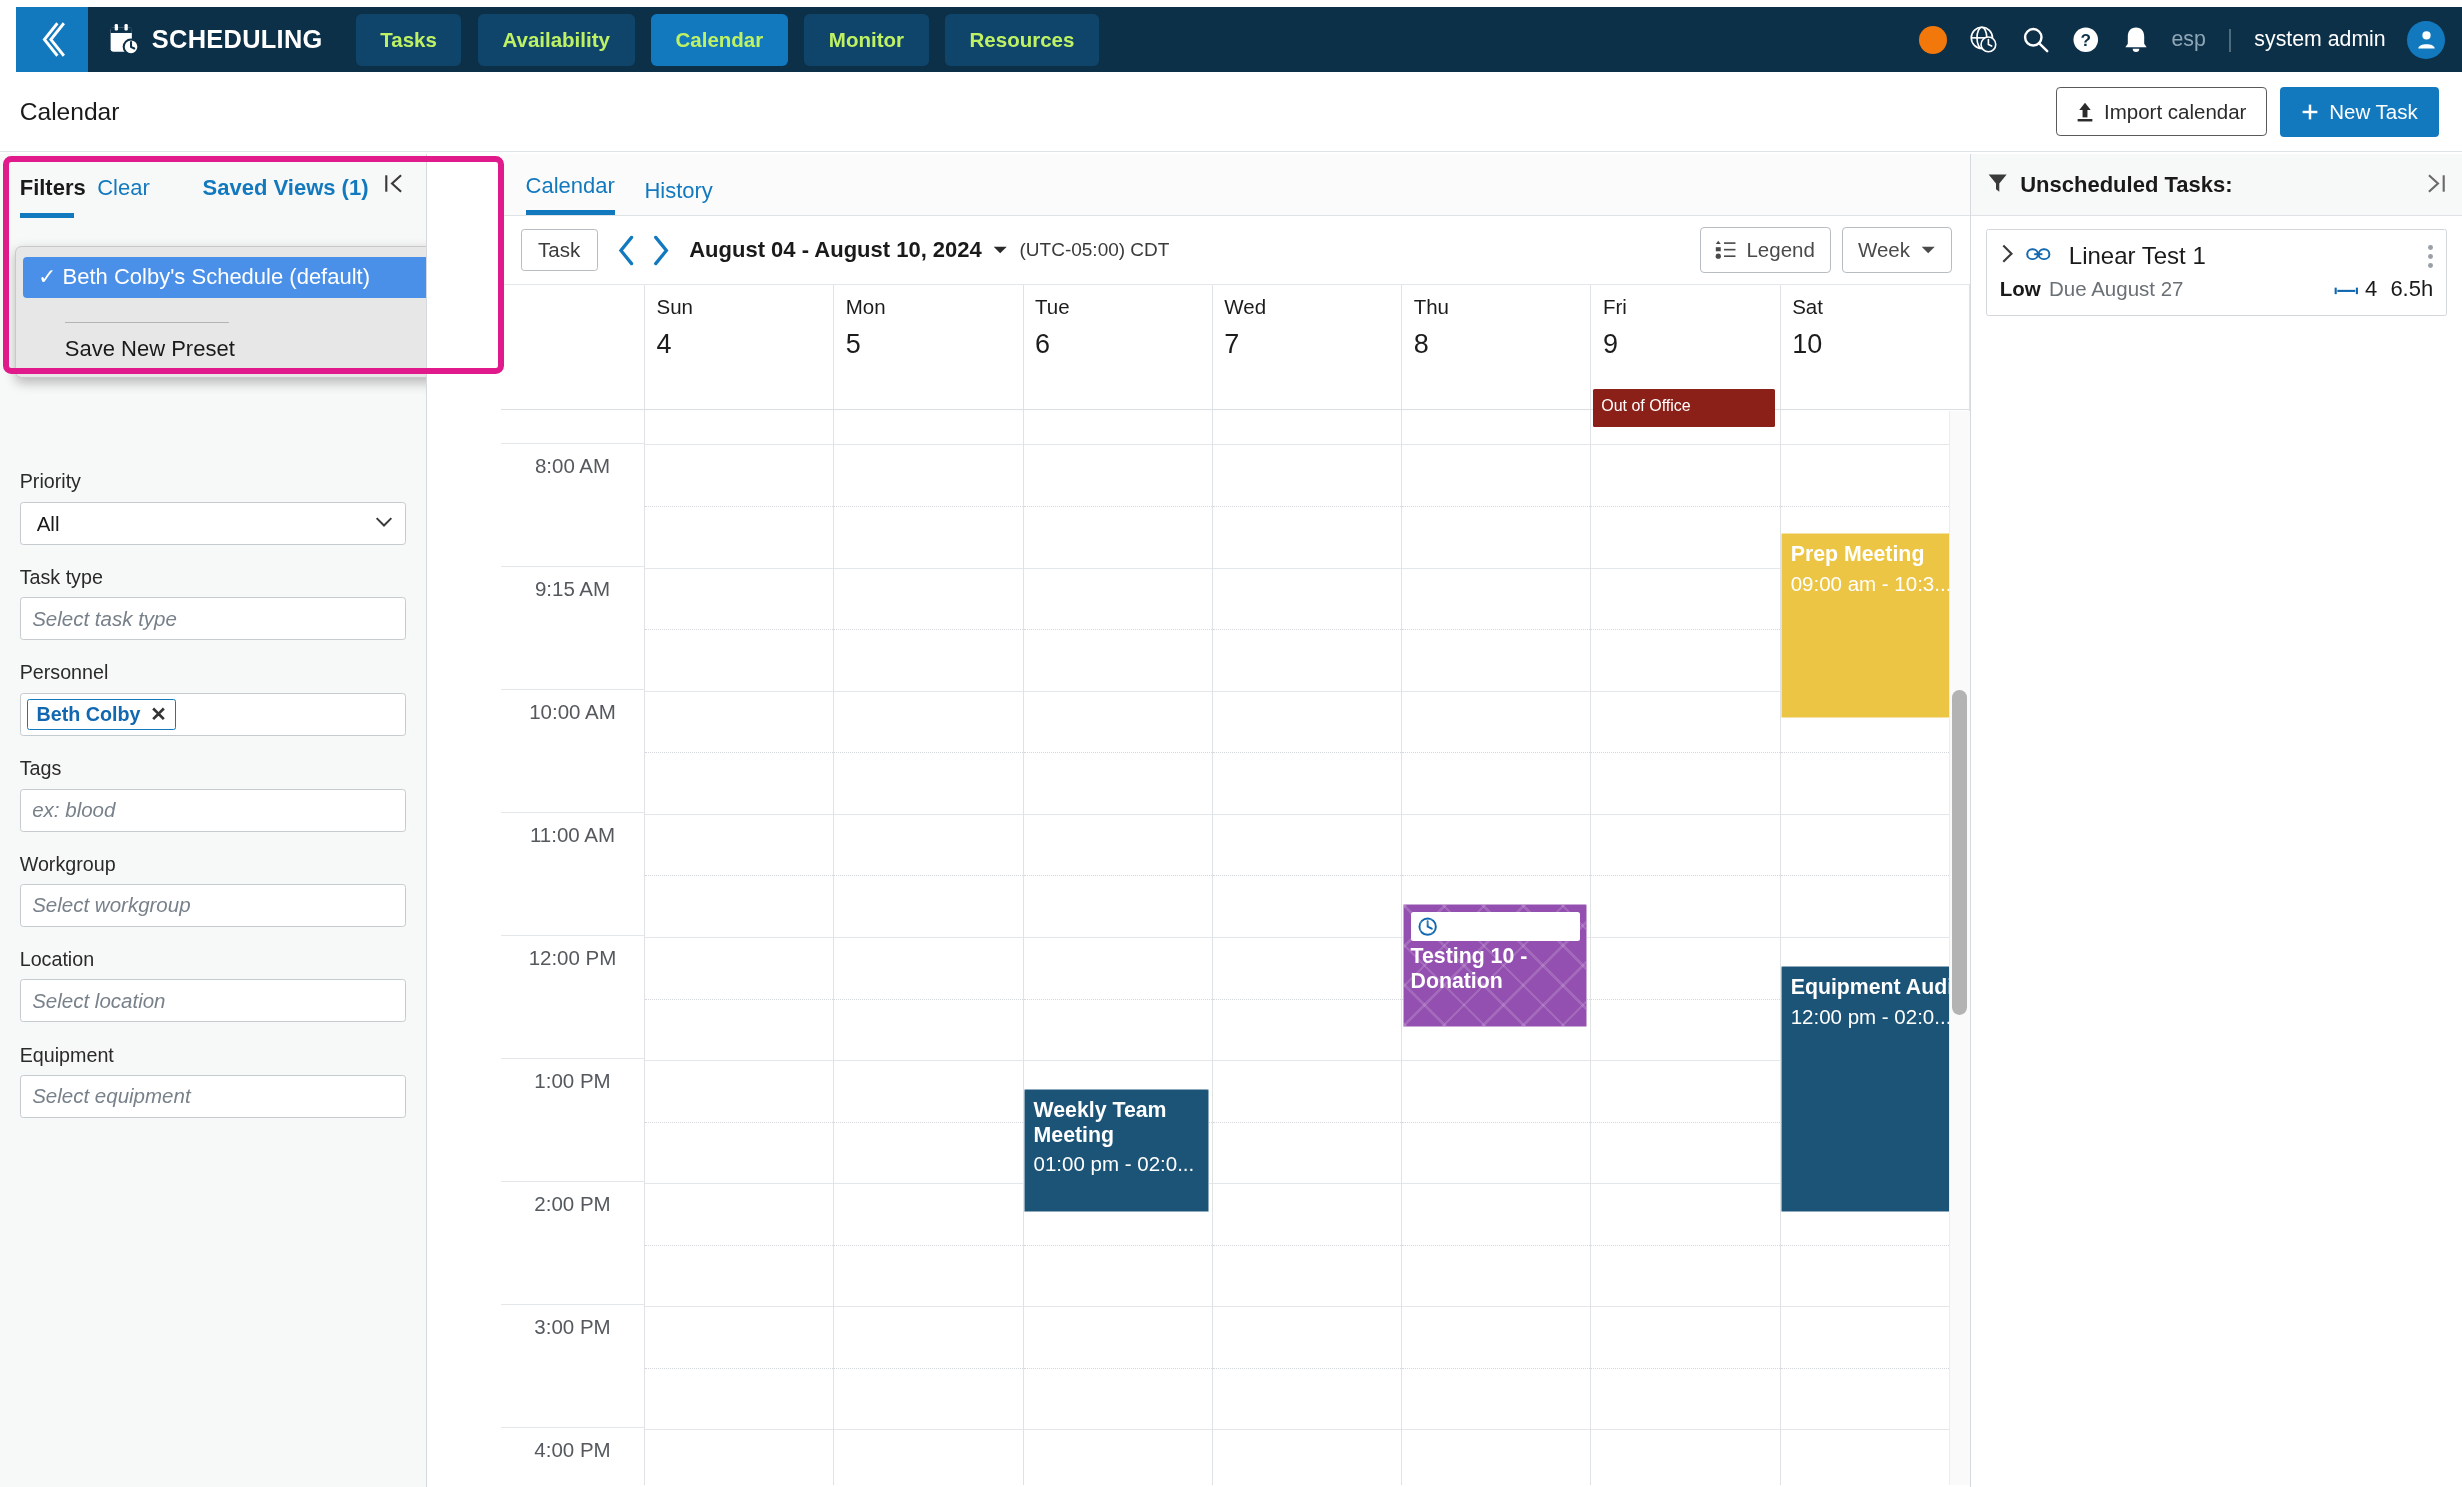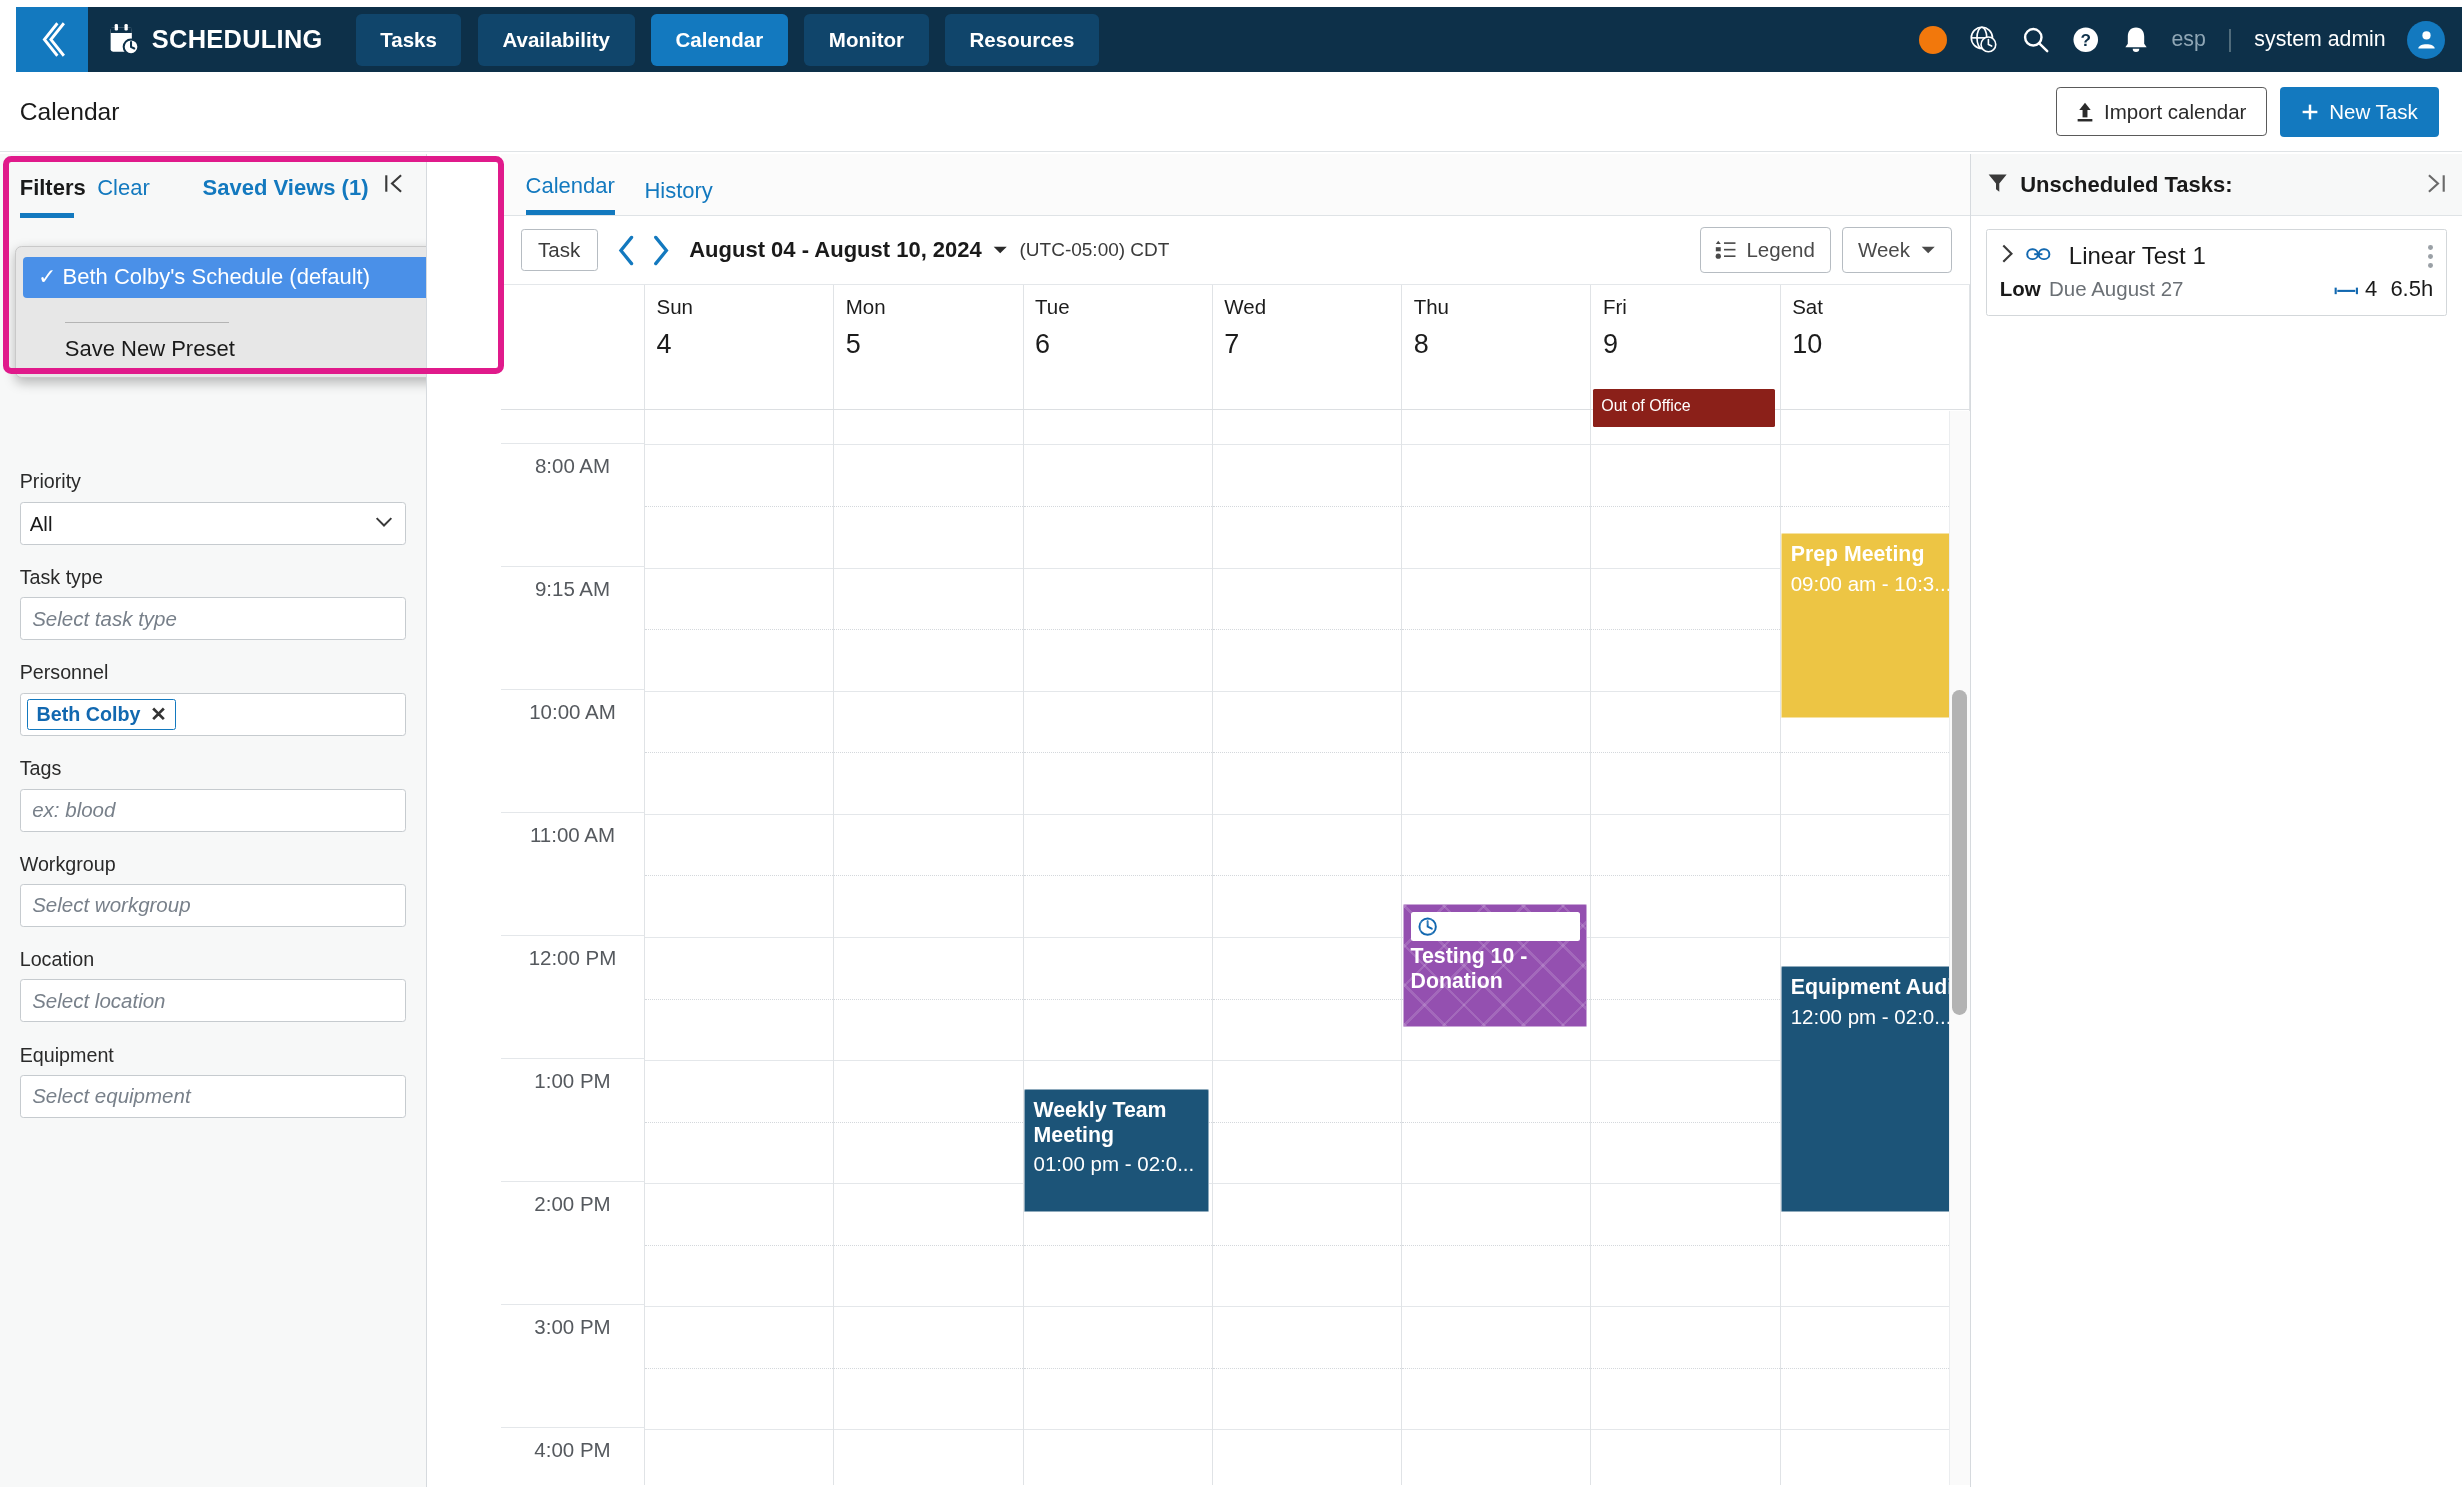--- a/index.html
+++ b/index.html
@@ -28,21 +28,21 @@
   }
   .brand {
     display: flex; align-items: center; gap: 11.5px;
     margin-left: 21.3px; flex: 0 0 auto;
   }
   .brand-text {
     color: #ffffff; font-size: 25.4px; font-weight: 700; letter-spacing: 0.3px;
   }
   .navtabs { display: flex; gap: 16.4px; margin-left: 33px; flex: 0 0 auto; }
   .navtab {
-    background: #10456b; color: #ffffff;
+    background: #10456b; color: #bef264;
     font-size: 20.5px; font-weight: 600;
     padding: 14px 24.6px; border-radius: 5.7px;
     cursor: pointer; white-space: nowrap;
   }
   .navtab.active { background: #1379bf; }
   .nav-right {
     margin-left: auto; display: flex; align-items: center;
     gap: 21.3px; padding-right: 33px; flex: 0 0 auto;
   }
   .orange-dot {
@@ -134,21 +134,21 @@
     width: 100%; height: 43px; background: #ffffff;
     border: 0.8px solid #c6cbcf; border-radius: 3.3px;
     font-size: 20.5px; font-family: "Liberation Sans", sans-serif;
     padding: 0 11.5px; color: #1a1a1a;
   }
   .finput::placeholder { color: #78808a; font-style: italic; }
   .fselect {
     width: 100%; height: 43px; background: #ffffff;
     border: 0.8px solid #c6cbcf; border-radius: 3.3px;
     font-size: 20.5px; font-family: "Liberation Sans", sans-serif;
-    padding: 0 9px; color: #1a1a1a;
+    padding: 0 16px; color: #1a1a1a;
     appearance: none; cursor: pointer;
   }
   .fselect-wrap { position: relative; }
   .fselect-chev {
     position: absolute; right: 13px; top: 50%; transform: translateY(-50%);
     pointer-events: none;
   }
   .chipbox {
     width: 100%; min-height: 43px; background: #ffffff;
     border: 0.8px solid #c6cbcf; border-radius: 3.3px;

